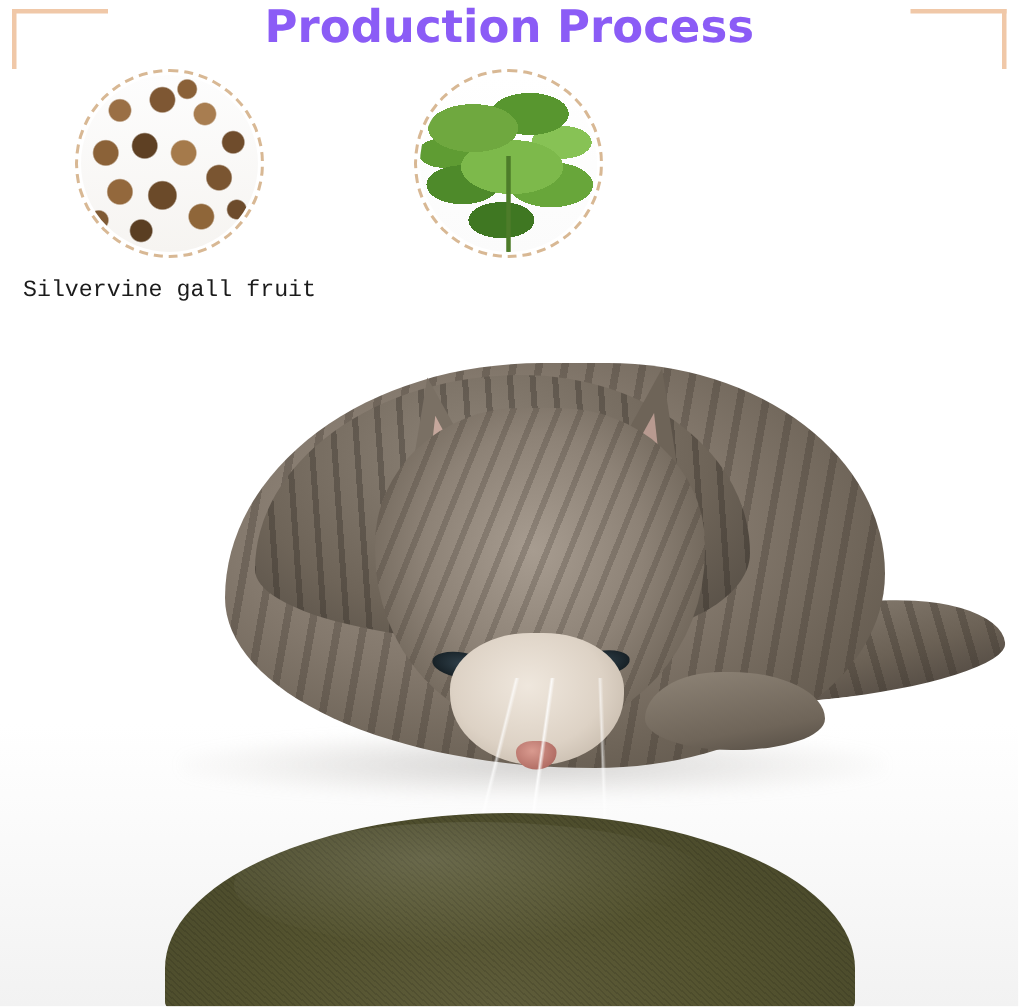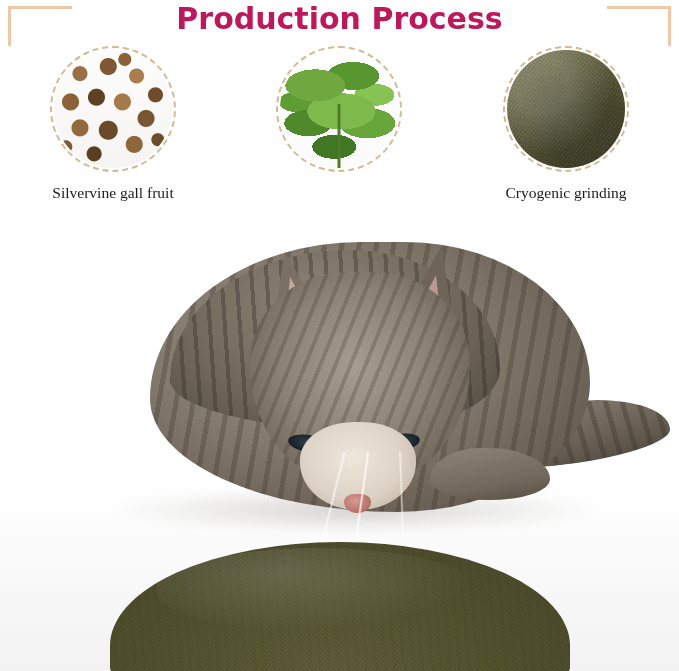--- a/index.html
+++ b/index.html
@@ -48,21 +48,21 @@
 
   
   .title {
     position: absolute;
     top: 0px;
     left: 0;
     width: 679px;
     text-align: center;
     font-size: 30px;
     font-weight: bold;
-    color: #be185d;
+    color: #8b5cf6;
     letter-spacing: 0px;
     font-family: "DejaVu Sans", sans-serif;
     line-height: 38px;
   }
 
   
   .row {
     position: absolute;
     top: 46px;
     left: 0;
@@ -92,21 +92,21 @@
   .circle .inner {
     position: absolute;
     inset: 2px;
     border-radius: 50%;
     overflow: hidden;
   }
   .caption {
     margin-top: 12px;
     font-size: 15.5px;
     color: #1b1b1b;
-    font-family: Liberation Serif, serif;
+    font-family: Liberation Mono, monospace;
   }
 
   
   .tex-gall {
     position: absolute;
     inset: 0;
     background:
       radial-gradient(circle at 22% 20%, #9a6f45 0 7px, transparent 8px),
       radial-gradient(circle at 46% 14%, #7e5733 0 8px, transparent 9px),
       radial-gradient(circle at 70% 22%, #a87d50 0 7px, transparent 8px),
@@ -368,28 +368,20 @@
     <div class="cell c1">
       <div class="circle">
         <div class="inner">
           <div class="tex-catnip">
             <div class="stem"></div>
           </div>
         </div>
       </div>
     </div>
 
-    <div class="cell c2">
-      <div class="circle">
-        <div class="inner">
-          <div class="tex-powder"></div>
-        </div>
-      </div>
-      <div class="caption">Cryogenic grinding</div>
-    </div>
 
   </div>
 
   <div class="photo">
     <div class="floor-shadow"></div>
     <div class="cat-tail"></div>
     <div class="cat-body"></div>
     <div class="cat-back"></div>
     <div class="paw"></div>
     <div class="ear left"></div>

